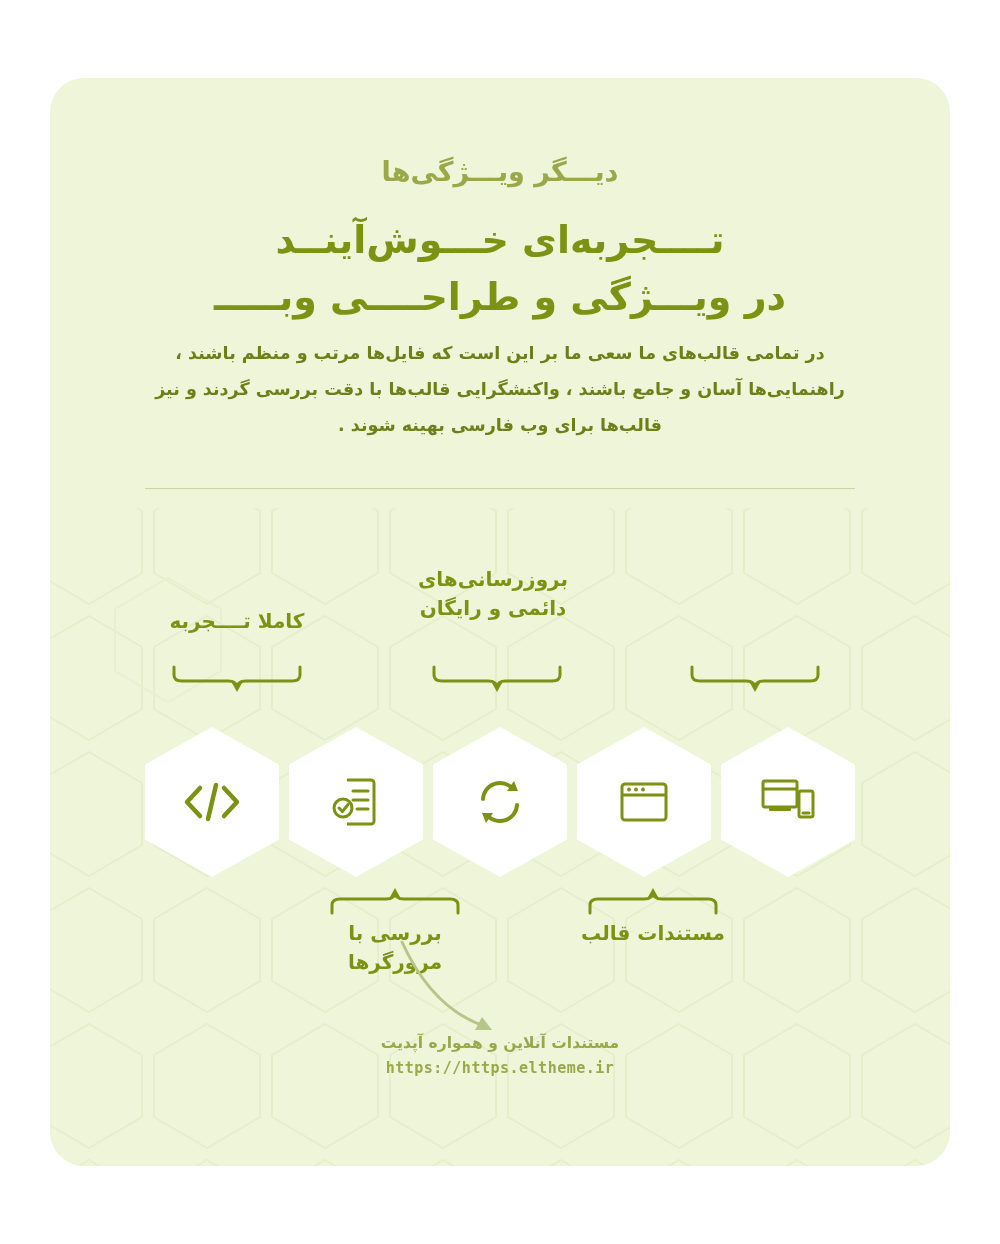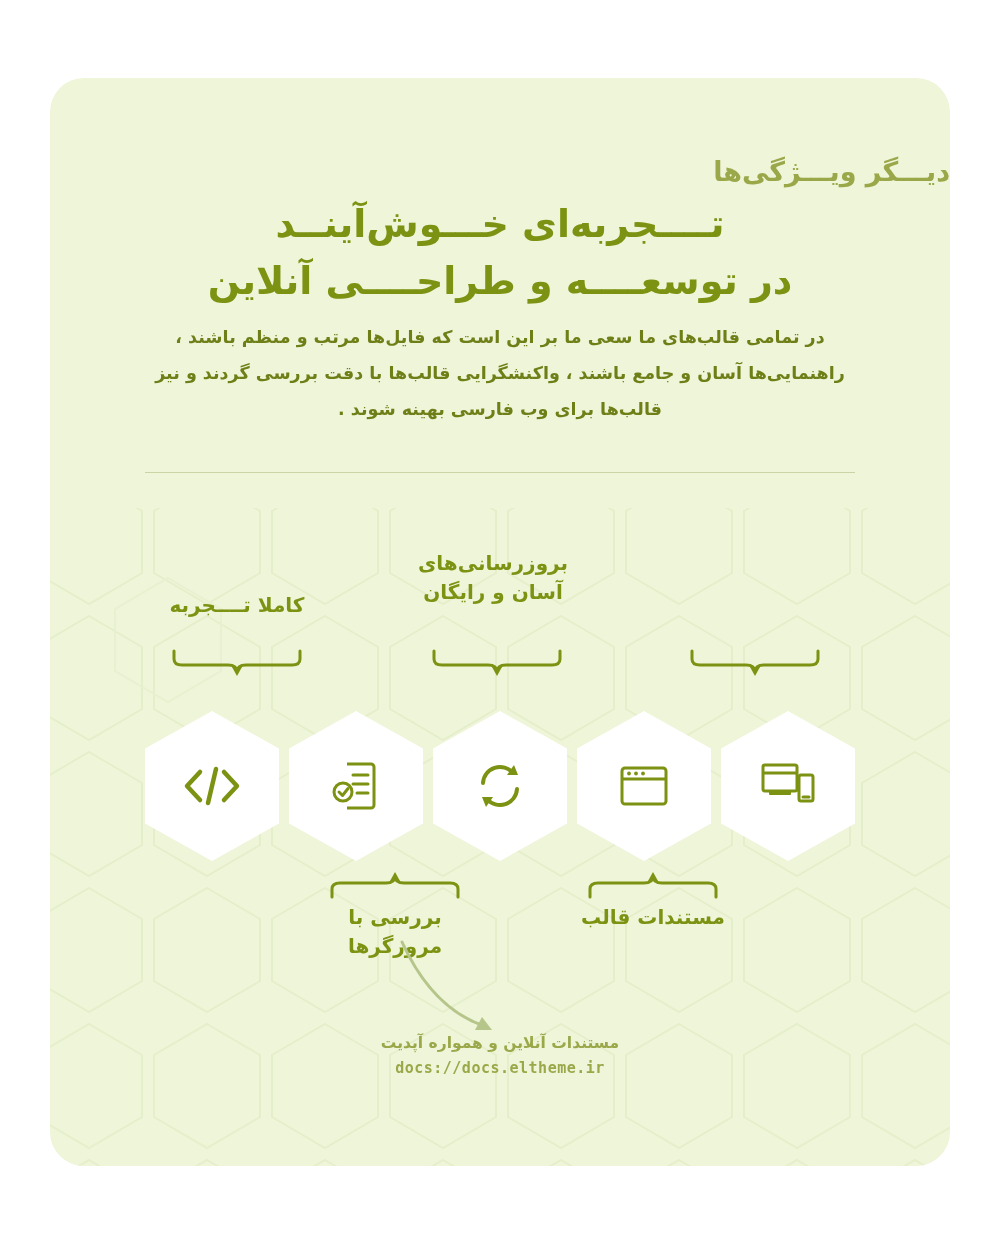--- a/index.html
+++ b/index.html
@@ -37,34 +37,35 @@
     opacity: 0.55;
     pointer-events: none;
   }
   .content {
     position: relative;
     z-index: 2;
     width: 100%;
     height: 100%;
   }
   .eyebrow {
+    text-align: center;
     color: #9aa84a;
     font-size: 27px;
     font-weight: 700;
     letter-spacing: 1px;
     padding-top: 78px;
     line-height: 1.2;
   }
   .headline {
     text-align: center;
     color: #7c9212;
     font-size: 38px;
     font-weight: 800;
     line-height: 1.5;
-    margin-top: 8px;
+    margin-top: 24px;
   }
   .headline .l2 { display: block; }
   .desc {
     margin: 10px auto 0;
     width: 700px;
     text-align: center;
     color: #6f7f18;
     font-size: 17.5px;
     font-weight: 700;
     line-height: 2.05;
@@ -159,36 +160,36 @@
       <g transform="translate(59,68)">
         <path d="M59 2 L112 33 L112 95 L59 126 L6 95 L6 33 Z" fill="none" stroke="#e3ecca" stroke-width="2"></path>
       </g>
     </svg>
 
     <div class="content">
       <div class="eyebrow">دیـــگر ویـــژگی‌ها</div>
 
       <div class="headline">
         <span class="l1">تــــجربه‌ای خـــوش‌آینــد</span>
-        <span class="l2">در توسعــــه و طراحــــی آنلاین</span>
+        <span class="l2">در ویـــژگی و طراحــــی وبـــــ</span>
       </div>
 
       <div class="desc">در تمامی قالب‌های ما سعی ما بر این است که فایل‌ها مرتب و منظم باشند ، راهنمایی‌ها آسان و جامع باشند ،  واکنشگرایی قالب‌ها با دقت بررسی گردند و نیز قالب‌ها برای وب فارسی بهینه شوند .</div>
 
       <div class="divider"></div>
 
       <div class="features">
 
         <svg class="brace" style="right:130px; top:118px;" width="130" height="28" viewBox="0 0 130 28" xmlns="http://www.w3.org/2000/svg">
           <path d="M2 2 L2 10 Q2 16 10 16 L56 16 Q65 16 65 23 Q65 16 74 16 L120 16 Q128 16 128 10 L128 2" fill="none" stroke="#7c9212" stroke-width="3" stroke-linecap="round"></path>
           <path d="M65 27 L60 18 L70 18 Z" fill="#7c9212"></path>
         </svg>
 
         <div class="label" style="right:352px; top:18px; width:210px;">بروزرسانی‌های
-آسان و رایگان</div>
+دائمی و رایگان</div>
         <svg class="brace" style="right:388px; top:118px;" width="130" height="28" viewBox="0 0 130 28" xmlns="http://www.w3.org/2000/svg">
           <path d="M2 2 L2 10 Q2 16 10 16 L56 16 Q65 16 65 23 Q65 16 74 16 L120 16 Q128 16 128 10 L128 2" fill="none" stroke="#7c9212" stroke-width="3" stroke-linecap="round"></path>
           <path d="M65 27 L60 18 L70 18 Z" fill="#7c9212"></path>
         </svg>
 
         <div class="label" style="right:608px; top:60px; width:210px;">کاملا تــــجربه</div>
         <svg class="brace" style="right:648px; top:118px;" width="130" height="28" viewBox="0 0 130 28" xmlns="http://www.w3.org/2000/svg">
           <path d="M2 2 L2 10 Q2 16 10 16 L56 16 Q65 16 65 23 Q65 16 74 16 L120 16 Q128 16 128 10 L128 2" fill="none" stroke="#7c9212" stroke-width="3" stroke-linecap="round"></path>
           <path d="M65 27 L60 18 L70 18 Z" fill="#7c9212"></path>
         </svg>
@@ -257,18 +258,18 @@
 
       </div>
 
       <svg class="arrow" width="150" height="110" viewBox="0 0 150 110" xmlns="http://www.w3.org/2000/svg">
         <path d="M22 4 Q52 70 104 88" fill="none" stroke="#b6c58a" stroke-width="3" stroke-linecap="round"></path>
         <path d="M112 92 L95 92 L102 79 Z" fill="#b6c58a"></path>
       </svg>
 
       <div class="footnote">
         <div>مستندات آنلاین و همواره آپدیت</div>
-        <div class="url">docs://docs.eltheme.ir</div>
+        <div class="url">https://https.eltheme.ir</div>
       </div>
 
     </div>
   </div>
 </div>
 
 </body></html>

